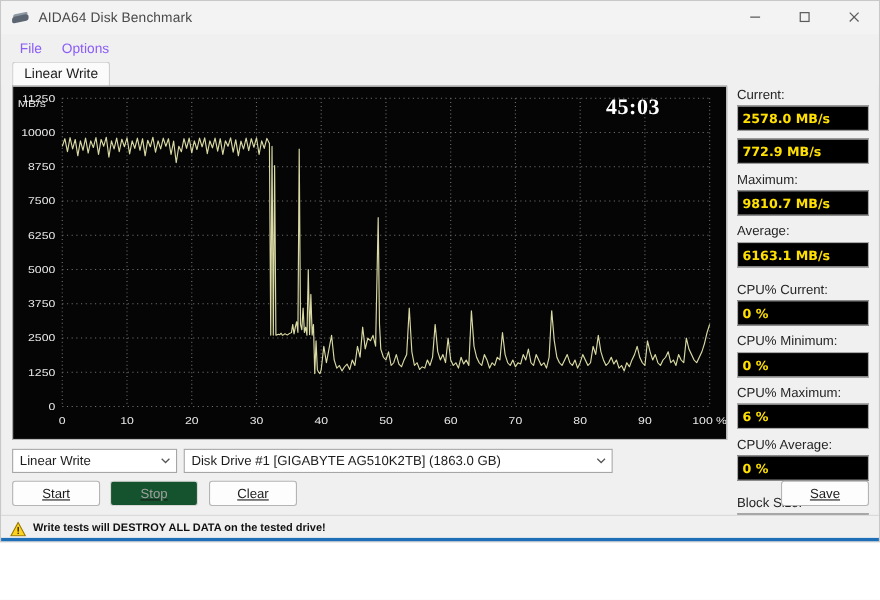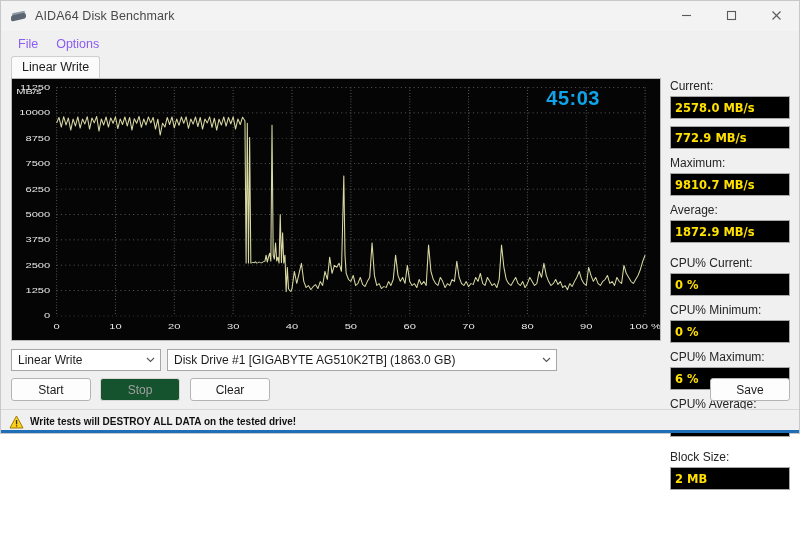--- a/index.html
+++ b/index.html
@@ -10,21 +10,21 @@
   body {
     width: 800px;
     height: 545px;
     font-family: "Liberation Sans", sans-serif;
     font-size: 12px;
     color: #1a1a1a;
     overflow: hidden;
   }
   .window {
     width: 800px;
-    height: 434px;
+    height: 493px;
     background: #f0f0f0;
     display: flex;
     flex-direction: column;
     position: relative;
     box-sizing: border-box;
     border: 1px solid #c8c8c8;
   }
   
   .titlebar {
     height: 29px;
@@ -118,24 +118,24 @@
     background: #050505;
     border: 1px solid #b9b9b9;
     position: relative;
     overflow: hidden;
   }
   .chart-svg { display: block; width: 100%; height: 100%; }
   .timer {
     position: absolute;
     right: 60px;
     top: 8px;
-    font-family: Liberation Sans, sans-serif;
+    font-family: Liberation Serif, serif;
     font-size: 20px;
     font-weight: bold;
-    color: #0ea5e9;
+    color: #ffffff;
     letter-spacing: 0.5px;
   }
   
   .stats {
     width: 120px;
     flex: 0 0 120px;
     margin-left: 9px;
     padding-top: 1px;
     display: flex;
     flex-direction: column;
@@ -159,21 +159,21 @@
     line-height: 14px;
     white-space: nowrap;
     overflow: hidden;
   }
   
   .controls {
     flex: 0 0 auto;
     padding: 8px 9px 0 10px;
   }
   .row1 { display: flex; align-items: center; }
-  .row2 { display: flex; align-items: center; margin-top: 7px; }
+  .row2 { display: flex; align-items: center; margin-top: 7px; text-decoration: underline; }
   .combo {
     height: 22px;
     background: #ffffff;
     border: 1px solid #a6a6a6;
     display: flex;
     align-items: center;
     font-size: 12px;
     color: #1c1c1c;
     padding: 0 0 0 6px;
     box-sizing: border-box;
@@ -342,21 +342,21 @@
         </div>
         <div class="stat-block">
           <div class="stat-value">772.9 MB/s</div>
         </div>
         <div class="stat-block">
           <div class="stat-label">Maximum:</div>
           <div class="stat-value">9810.7 MB/s</div>
         </div>
         <div class="stat-block gap">
           <div class="stat-label">Average:</div>
-          <div class="stat-value">1872.9 MB/s</div>
+          <div class="stat-value">6163.1 MB/s</div>
         </div>
         <div class="stat-block">
           <div class="stat-label">CPU% Current:</div>
           <div class="stat-value">0 %</div>
         </div>
         <div class="stat-block">
           <div class="stat-label">CPU% Minimum:</div>
           <div class="stat-value">0 %</div>
         </div>
         <div class="stat-block">

